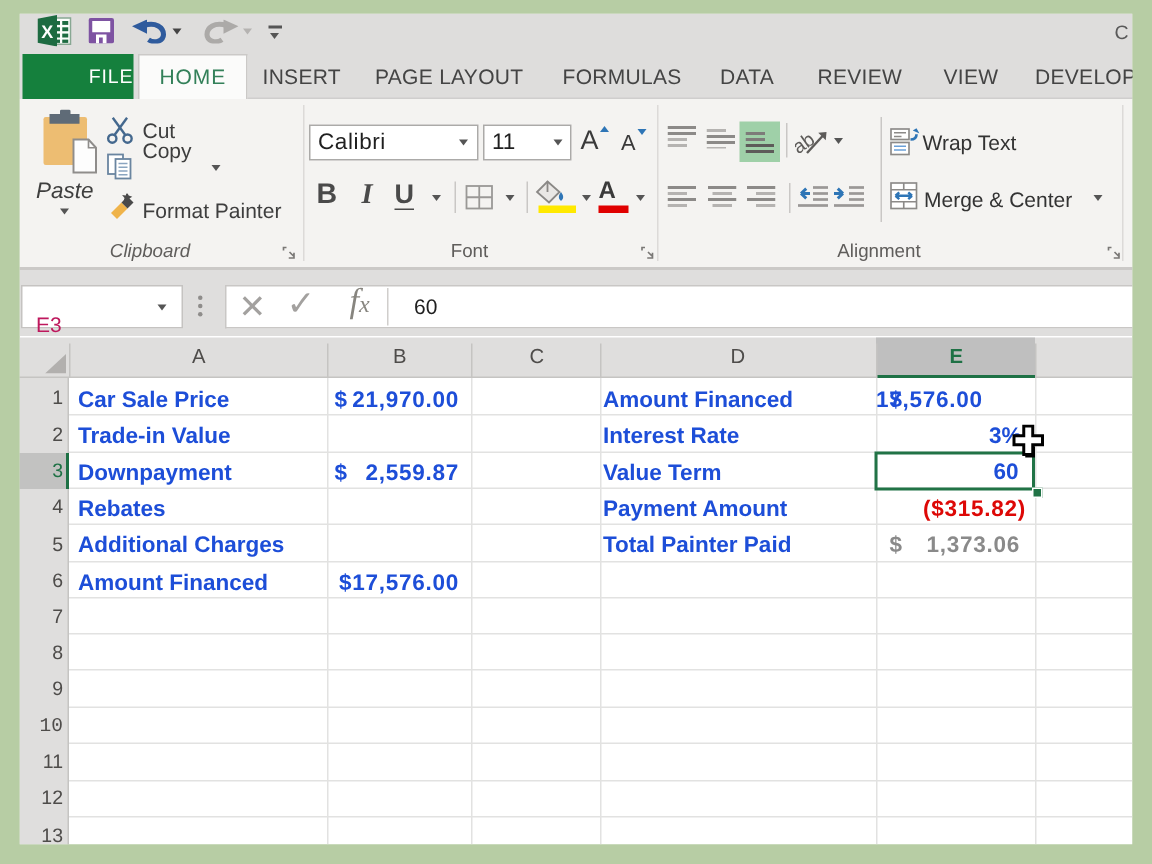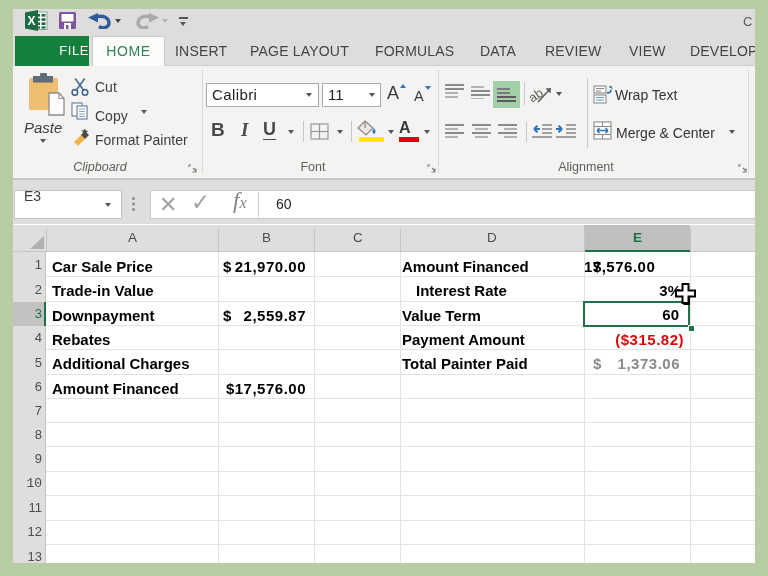--- a/index.html
+++ b/index.html
@@ -18,21 +18,21 @@
 .combo{position:absolute;background:#fff;border:1px solid #abaaa8;box-sizing:border-box;}
 .caret{position:absolute;width:0;height:0;border-left:3.5px solid transparent;border-right:3.5px solid transparent;border-top:4px solid #555;}
 .fbar{position:absolute;left:13px;top:180px;width:742px;height:44px;background:#dfdedd;}
 .hdrbg{position:absolute;left:13px;top:225px;width:742px;height:27px;background:#dfdedd;border-bottom:1px solid #c5c4c2;box-sizing:border-box;}
 .rowhdr{position:absolute;left:13px;top:252px;width:33px;height:311px;background:#dfdedd;border-right:1px solid #c5c4c2;box-sizing:border-box;}
 .collbl{position:absolute;top:230px;font-size:13.5px;color:#4e4c4a;}
 .rowlbl{position:absolute;left:13px;width:29px;text-align:right;font-size:13px;color:#4e4c4a;}
 .hsep{position:absolute;top:229px;height:23px;width:1px;background:#c5c4c2;}
 .gridline-h{position:absolute;left:46px;width:709px;height:1px;background:#e2e2e1;}
 .gridline-v{position:absolute;top:252px;height:311px;width:1px;background:#e2e2e1;}
-.cell{position:absolute;font-size:15px;font-weight:600;color:#000000;white-space:nowrap;}
+.cell{position:absolute;font-size:15px;font-weight:600;color:#1d4ed8;white-space:nowrap;}
 .green-b{position:absolute;background:#b7cda4;}
 </style>
 </head>
 <body>
 <div class="win"></div>
 <div class="titlebar"></div>
 
 <svg class="abs" style="left:25px;top:10px;" width="23" height="21" viewBox="0 0 23 21">
   <rect x="9.5" y="2" width="12.5" height="17.5" fill="#fbfdfb" stroke="#88a893" stroke-width="1"></rect>
   <g fill="#1d6b41">
@@ -105,21 +105,21 @@
 <svg class="abs" style="left:71px;top:102px;" width="18" height="18" viewBox="0 0 18 18">
   <rect x="1" y="1" width="10" height="13" fill="#fff" stroke="#6a85a0" stroke-width="1.2"></rect>
   <rect x="6" y="4" width="10" height="13" fill="#fff" stroke="#6a85a0" stroke-width="1.2"></rect>
   <g stroke="#8aa5c0" stroke-width="1">
     <line x1="8" y1="7" x2="14" y2="7"></line>
       <line x1="8" y1="9.5" x2="14" y2="9.5"></line>
     <line x1="8" y1="12" x2="14" y2="12"></line>
       <line x1="8" y1="14.5" x2="14" y2="14.5"></line>
   </g>
 </svg>
-<div class="rtext" style="left:95px;top:108px;">Copy</div>
+<div class="rtext" style="left:95px;top:92px;">Copy</div>
 <div class="caret" style="left:141px;top:110px;"></div>
 <svg class="abs" style="left:72px;top:129px;" width="20" height="19" viewBox="0 0 20 19">
   <path d="M2 13 L9 6 L13 10 L6 17 Z" fill="#efb34a"></path>
   <path d="M9 6 L13 2 L17 6 L13 10 Z" fill="#4a4a4a"></path>
   <path d="M14.5 0 L16 3 L19 4 L16.5 5.5 L17 9 L14 7 L11.5 8.5 L12.5 5 L10.5 2.5 L13.5 3 Z" fill="#4a4a4a" transform="translate(1,-1) scale(0.8)"></path>
 </svg>
 <div class="rtext" style="left:95px;top:132px;">Format Painter</div>
 <div class="rlabel" style="left:60px;width:80px;font-style:italic;">Clipboard</div>
 <svg class="abs" style="left:188px;top:164px;" width="9" height="9" viewBox="0 0 9 9">
   <path d="M1 3 L1 1 L3 1 M5 4 L8 7 M8 4.5 L8 8 L4.5 8" fill="none" stroke="#7a7876" stroke-width="1.1"></path>
@@ -276,21 +276,21 @@
   <path d="M4 9.5 L15 9.5 M4 9.5 L6.5 7.2 M4 9.5 L6.5 11.8 M15 9.5 L12.5 7.2 M15 9.5 L12.5 11.8" stroke="#2e75b6" stroke-width="1.6" fill="none"></path>
 </svg>
 <div class="rtext" style="left:616px;top:125px;color:#333;">Merge &amp; Center</div>
 <div class="caret" style="left:729px;top:130px;"></div>
 <div class="rlabel" style="left:556px;width:60px;">Alignment</div>
 <svg class="abs" style="left:738px;top:164px;" width="9" height="9" viewBox="0 0 9 9">
   <path d="M1 3 L1 1 L3 1 M5 4 L8 7 M8 4.5 L8 8 L4.5 8" fill="none" stroke="#7a7876" stroke-width="1.1"></path>
 </svg>
 <div class="fbar"></div>
 <div class="abs" style="left:14px;top:190px;width:108px;height:29px;background:#fff;border:1px solid #c5c3c1;box-sizing:border-box;"></div>
-<div class="abs" style="left:24px;top:188px;font-size:14px;color:#404040;">E3</div>
+<div class="abs" style="left:24px;top:208px;font-size:14px;color:#be185d;">E3</div>
 <div class="caret" style="left:105px;top:203px;"></div>
 <div class="abs" style="left:132px;top:197px;width:3px;height:3px;border-radius:50%;background:#8f8d8b;box-shadow:0 5.5px 0 #8f8d8b,0 11px 0 #8f8d8b;"></div>
 <div class="abs" style="left:150px;top:190px;width:605px;height:29px;background:#fff;border:1px solid #c9c7c5;border-right:none;box-sizing:border-box;"></div>
 <div class="abs" style="left:159px;top:192px;font-size:22px;color:#a3a19f;">✕</div>
 <div class="abs" style="left:191px;top:189px;font-size:23px;color:#a3a19f;">✓</div>
 <div class="abs" style="left:233px;top:188px;font-size:23px;font-style:italic;color:#87857f;font-family:'Liberation Serif',serif;">f<span style="font-size:16px;">x</span></div>
 <div class="abs" style="left:258px;top:192px;width:1px;height:25px;background:#d0cecc;"></div>
 <div class="abs" style="left:276px;top:196px;font-size:14px;color:#1f1f1f;">60</div>
 
 <div class="hdrbg"></div>
@@ -356,21 +356,21 @@
 <div class="cell" style="left:52px;top:355px;">Additional Charges</div>
 <div class="cell" style="left:52px;top:380px;">Amount Financed</div>
 
 <div class="cell" style="left:223px;top:258px;">$</div>
 <div class="cell" style="left:218px;top:258px;width:88px;text-align:right;letter-spacing:0.5px;">21,970.00</div>
 <div class="cell" style="left:223px;top:307px;">$</div>
 <div class="cell" style="left:218px;top:307px;width:88px;text-align:right;letter-spacing:0.5px;">2,559.87</div>
 <div class="cell" style="left:218px;top:380px;width:88px;text-align:right;letter-spacing:0.5px;">$17,576.00</div>
 
 <div class="cell" style="left:402px;top:258px;">Amount Financed</div>
-<div class="cell" style="left:416px;top:282px;">Interest Rate</div>
+<div class="cell" style="left:402px;top:282px;">Interest Rate</div>
 <div class="cell" style="left:402px;top:307px;">Value Term</div>
 <div class="cell" style="left:402px;top:331px;">Payment Amount</div>
 <div class="cell" style="left:402px;top:355px;">Total Painter Paid</div>
 
 <div class="cell" style="left:593px;top:258px;">$</div>
 <div class="cell" style="left:584px;top:258px;width:96px;text-align:left;letter-spacing:0.5px;">17,576.00</div>
 <div class="cell" style="left:584px;top:282px;width:97px;text-align:right;">3%</div>
 <div class="cell" style="left:584px;top:306px;width:95px;text-align:right;">60</div>
 <div class="cell" style="left:584px;top:331px;width:100px;text-align:right;color:#dd0806;letter-spacing:0.5px;">($315.82)</div>
 <div class="cell" style="left:593px;top:355px;color:#8a8a8a;">$</div>

